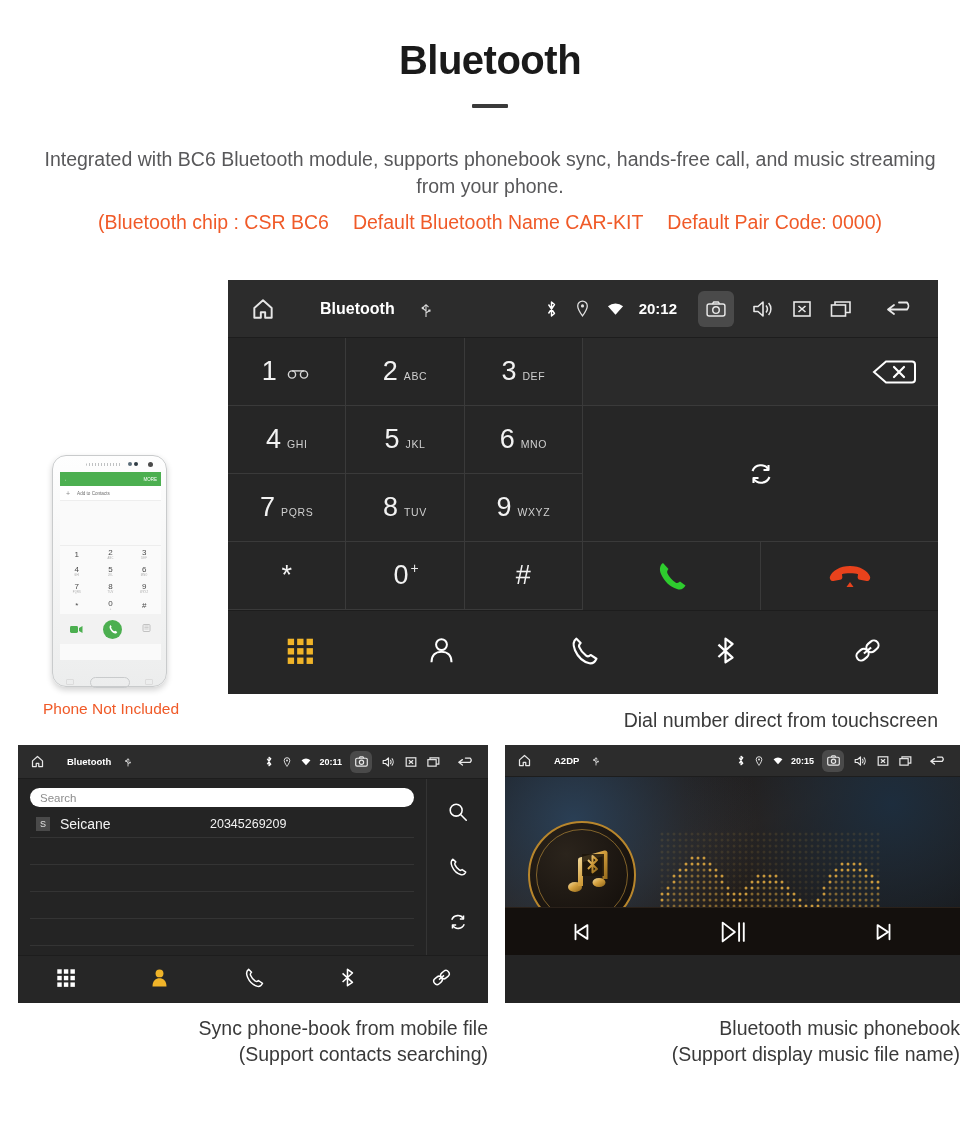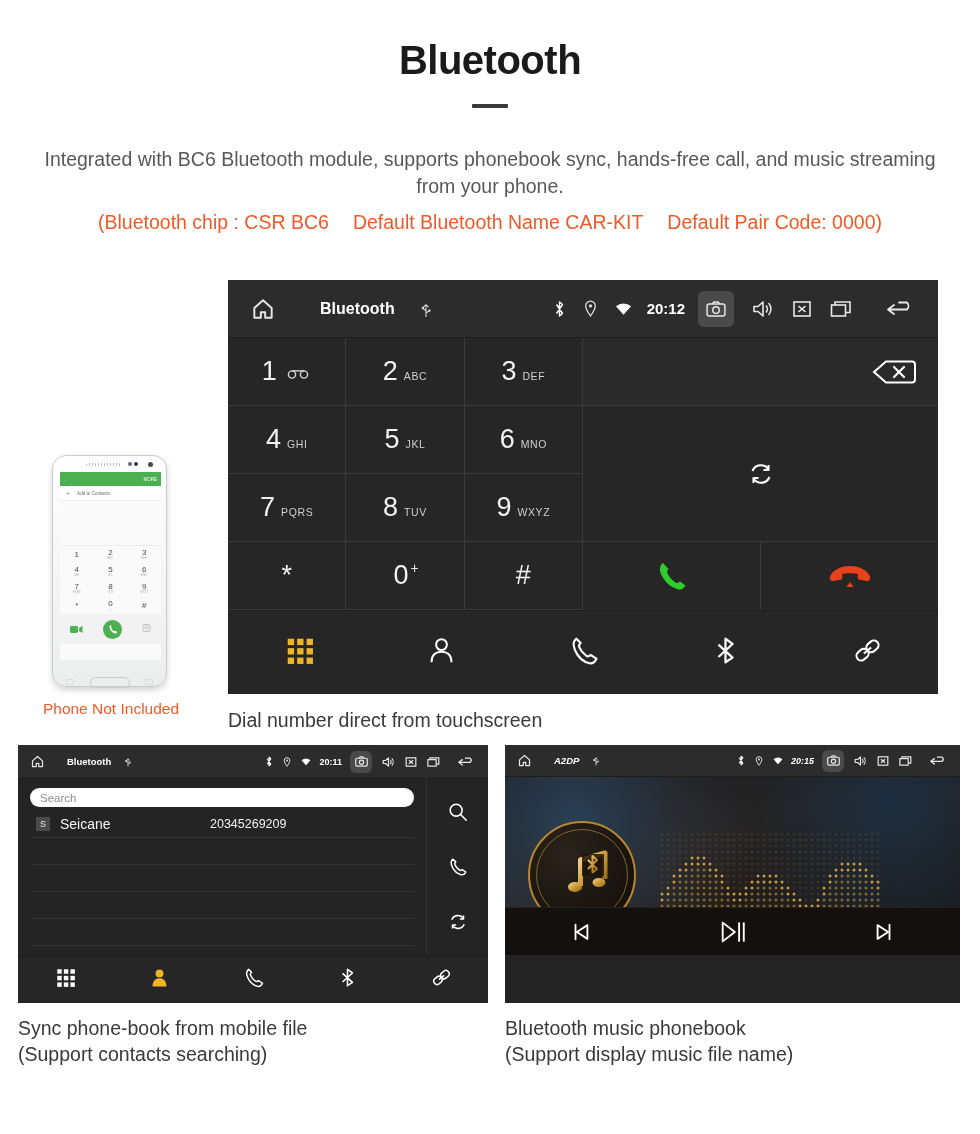--- a/index.html
+++ b/index.html
@@ -61,21 +61,21 @@
   .ic { display: inline-flex; align-items: center; justify-content: center; }
   .cam-hl { background: #4a4a4a; border-radius: 6px; }
 
   
   #dialerPanel {
     left: 228px; top: 280px; width: 710px; height: 414px;
     background: #242424;
   }
   #dialerPanel .hu-bar { height: 58px; padding: 0 14px 0 22px; }
   #dialerPanel .bar-title { font-size: 16px; margin-left: 44px; }
-  #dialerPanel .bar-time { font-size: 15px; margin: 0 4px 0 6px; }
+  #dialerPanel .bar-time { font-size: 15px; margin: 0 12px 0 6px; }
   #dialerPanel .bar-right .ic { margin: 0 9px; }
   #dialerPanel .cam-hl { width: 36px; height: 36px; margin: 0 6px; }
 
   .dial-body { display: flex; width: 100%; height: 272px; }
   .keypad {
     width: 355px; flex: none;
     display: grid;
     grid-template-columns: repeat(3, 1fr);
     grid-template-rows: repeat(4, 1fr);
   }
@@ -153,21 +153,21 @@
   .ph-bot { height: 30px; background: #f2f2f2; display: flex; align-items: center; justify-content: space-around; }
   .ph-call { width: 19px; height: 19px; border-radius: 50%; background: #4caf50; display: flex; align-items: center; justify-content: center; }
   .ph-home { position: absolute; bottom: -1px; left: 50%; transform: translateX(-50%); width: 40px; height: 11px; border: 1px solid #c9cbcc; border-radius: 6px; }
   .ph-sq { position: absolute; bottom: 2px; width: 8px; height: 6px; border: 1px solid #dcdcdc; border-radius: 1px; }
 
   .pni {
     position: absolute; left: 31px; top: 700px; width: 160px;
     text-align: center; color: #f05a28; font-size: 15.5px;
   }
   .cap {
-    position: absolute; text-align: left; color: #3a3a3a;
+    position: absolute; text-align: right; color: #3a3a3a;
     font-size: 19.5px; line-height: 1.35;
   }
   #capDial { left: 228px; top: 707px; width: 710px; }
 
   
   #pbPanel { left: 18px; top: 745px; width: 470px; height: 258px; }
   #pbPanel .hu-bar { height: 34px; padding: 0 8px 0 12px; }
   #pbPanel .bar-title { font-size: 9.5px; margin-left: 22px; }
   #pbPanel .bar-time { font-size: 9px; margin: 0 3px; }
   #pbPanel .bar-right .ic { margin: 0 5px; }
@@ -196,21 +196,21 @@
   .pb-side {
     width: 62px; flex: none; background: #242424;
     border-left: 1px solid #343434;
     display: flex; flex-direction: column; align-items: center;
     justify-content: space-around; padding: 6px 0;
   }
   #pbPanel .hu-nav { height: 47px; }
 
   
   #muPanel { left: 505px; top: 745px; width: 455px; height: 258px; overflow: hidden; }
-  #muPanel .hu-bar { height: 32px; padding: 0 8px 0 12px; font-style: italic; }
+  #muPanel .hu-bar { height: 32px; padding: 0 8px 0 12px; }
   #muPanel .bar-title { font-size: 9.5px; margin-left: 22px; }
   #muPanel .bar-time { font-size: 9px; margin: 0 3px; }
   #muPanel .bar-right .ic { margin: 0 5px; }
   #muPanel .cam-hl { width: 22px; height: 22px; margin: 0 3px; }
   .mu-body {
     height: 178px; position: relative;
     background:
       radial-gradient(circle at 15% 25%, #2a3f55 0%, rgba(42,63,85,0) 45%),
       radial-gradient(circle at 85% 15%, #1d2d3d 0%, rgba(29,45,61,0) 50%),
       linear-gradient(160deg,#1a1411 0%,#2a1f17 40%,#120f0d 100%);

